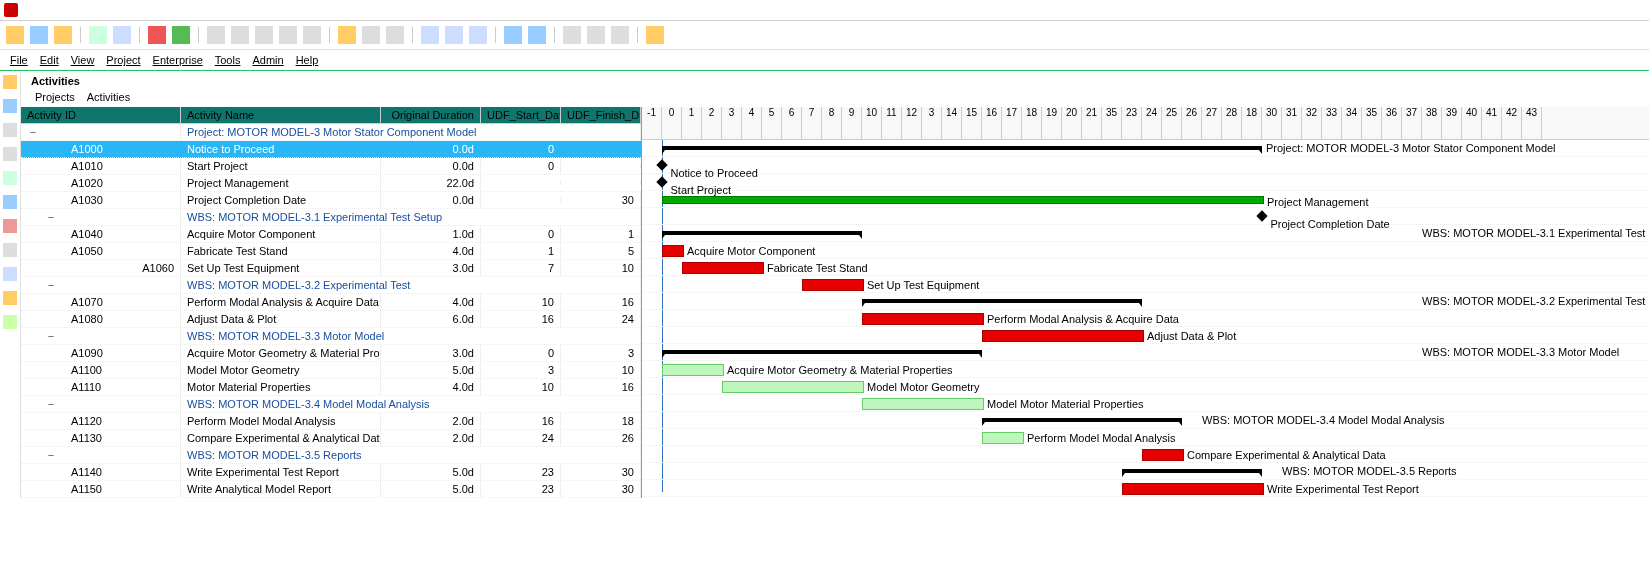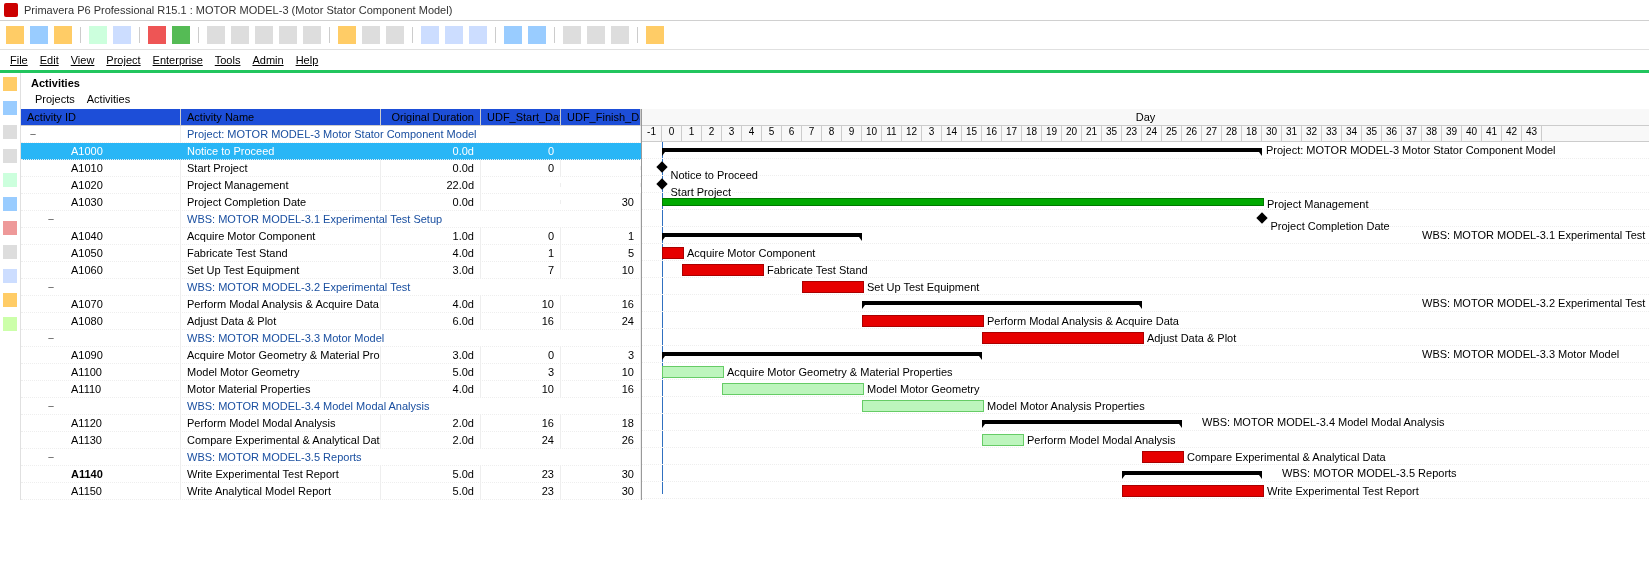--- a/index.html
+++ b/index.html
@@ -2,32 +2,32 @@
 <html><head>
 <meta charset="utf-8">
 <style>
 html,body{margin:0;padding:0;font-family:Tahoma,Arial,sans-serif;font-size:11px;color:#000;background:#fff;width:1649px}
 .titlebar{background:#fff;border-bottom:1px solid #d0d0d0;height:20px;display:flex;align-items:center;padding:0 4px}
 .titlebar .app-icon{width:14px;height:14px;background:#c00;margin-right:6px;border-radius:2px}
 .titlebar .title-text{font-size:11px;color:#333}
 .toolbar{height:24px;display:flex;align-items:center;gap:6px;padding:2px 6px;border-bottom:1px solid #e0e0e0}
 .tb-btn{width:16px;height:16px;display:inline-block;border:1px solid transparent}
 .tb-sep{width:1px;height:16px;background:#ccc;margin:0 2px}
-.menubar{height:20px;display:flex;align-items:center;gap:12px;padding:0 10px;border-bottom:3px solid #22c55e}
+.menubar{height:20px;display:flex;align-items:center;gap:12px;padding:0 10px;border-bottom:1px solid #22c55e}
 .menubar span{text-decoration:underline;cursor:default}
 .main{display:flex}
 .left-rail{width:20px;border-right:1px solid #e0e0e0;padding-top:4px;display:flex;flex-direction:column;gap:10px;align-items:center}
 .left-rail div{width:14px;height:14px}
 .content{flex:1}
 .section-title{font-weight:bold;padding:4px 10px}
 .breadcrumb{display:flex;gap:12px;padding:0 14px 4px}
 .breadcrumb .bc{font-weight:normal}
 .layout-row{display:flex;border-top:1px solid #ccc;border-bottom:1px solid #ccc}
 .layout-row .lbl{padding:2px 6px;color:#333}
-.cols-head{display:flex;border-bottom:1px solid #ccc;background:#1d4ed8}
+.cols-head{display:flex;border-bottom:1px solid #ccc;background:#0f766e}
 .col{border-right:1px solid #ccc;padding:2px 6px;box-sizing:border-box;overflow:hidden;white-space:nowrap}
 .c-id{width:160px}
 .c-name{width:200px}
 .c-dur{width:100px;text-align:right}
 .c-s{width:80px;text-align:right}
 .c-f{width:80px;text-align:right}
 .table-area{display:flex}
 .grid-left{width:620px}
 .row{display:flex;height:16px;align-items:center;border-bottom:1px dotted #eee}
 .row .col{border-right:1px solid #eee}
@@ -54,21 +54,20 @@
 .sum .bar-label{top:-4px}
 .ms .bar-label{transform:rotate(-45deg);transform-origin:left;left:12px;top:-2px}
 .vline{position:absolute;top:0;bottom:0;width:0;border-left:1px solid #3070c0;pointer-events:none}
 .exp{width:12px;text-align:center;color:#555;display:inline-block}
 </style>
 </head>
 <body>
 
 <div class="titlebar">
   <div class="app-icon"></div>
-  <div class="title-text">Primavera P6 Professional R15.1 : MOTOR MODEL-3 (Motor Stator Component Model)</div>
 </div>
 
 <div class="toolbar">
   <span class="tb-btn" style="background:#fc6"></span>
   <span class="tb-btn" style="background:#9cf"></span>
   <span class="tb-btn" style="background:#fc6"></span>
   <span class="tb-sep"></span>
   <span class="tb-btn" style="background:#cfd"></span>
   <span class="tb-btn" style="background:#cdf"></span>
   <span class="tb-sep"></span>
@@ -186,21 +185,21 @@
               <div class="col c-f">1</div>
             </div>
             <div class="row">
               <div class="col c-id" style="padding-left: 50px;">A1050</div>
               <div class="col c-name">Fabricate Test Stand</div>
               <div class="col c-dur">4.0d</div>
               <div class="col c-s">1</div>
               <div class="col c-f">5</div>
             </div>
             <div class="row">
-              <div class="col c-id" style="padding-left: 50px;">A1060</div>
+              <div class="col c-id" style="padding-left: 50px; text-align: right;">A1060</div>
               <div class="col c-name">Set Up Test Equipment</div>
               <div class="col c-dur">3.0d</div>
               <div class="col c-s">7</div>
               <div class="col c-f">10</div>
             </div>
             <div class="row">
               <div class="col c-id wbs" style="padding-left: 24px;"><span class="exp">−</span></div>
               <div class="col wbs" style="width: 460px;">WBS: MOTOR MODEL-3.2  Experimental Test</div>
             </div>
             <div class="row">
@@ -258,39 +257,38 @@
               <div class="col c-name">Compare Experimental &amp; Analytical Data</div>
               <div class="col c-dur">2.0d</div>
               <div class="col c-s">24</div>
               <div class="col c-f">26</div>
             </div>
             <div class="row">
               <div class="col c-id wbs" style="padding-left: 24px;"><span class="exp">−</span></div>
               <div class="col wbs" style="width: 460px;">WBS: MOTOR MODEL-3.5  Reports</div>
             </div>
             <div class="row">
-              <div class="col c-id" style="padding-left: 50px; font-weight: bold;">A1140</div>
+              <div class="col c-id" style="padding-left: 50px;">A1140</div>
               <div class="col c-name">Write Experimental Test Report</div>
               <div class="col c-dur">5.0d</div>
               <div class="col c-s">23</div>
               <div class="col c-f">30</div>
             </div>
             <div class="row">
               <div class="col c-id" style="padding-left: 50px;">A1150</div>
               <div class="col c-name">Write Analytical Model Report</div>
               <div class="col c-dur">5.0d</div>
               <div class="col c-s">23</div>
               <div class="col c-f">30</div>
             </div>
           </div>
       </div>
 
       <div class="gantt">
         <div class="gantt-head">
-          <div class="top">Day</div>
           <div class="days" id="day-head">
               <div class="day">-1</div>
               <div class="day">0</div>
               <div class="day">1</div>
               <div class="day">2</div>
               <div class="day">3</div>
               <div class="day">4</div>
               <div class="day">5</div>
               <div class="day">6</div>
               <div class="day">7</div>
@@ -404,21 +402,21 @@
                 <span class="bar-label">Acquire Motor Geometry &amp; Material Properties</span>
               </div>
             </div>
             <div class="g-row">
               <div class="bar lgreen" style="left: 80px; width: 140px;">
                 <span class="bar-label">Model Motor Geometry</span>
               </div>
             </div>
             <div class="g-row">
               <div class="bar lgreen" style="left: 220px; width: 120px;">
-                <span class="bar-label">Model Motor Analysis Properties</span>
+                <span class="bar-label">Model Motor Material Properties</span>
               </div>
             </div>
             <div class="g-row">
               <div class="bar sum" style="left: 340px; width: 200px;">
                 <span class="bar-label" style="position: absolute; left: 220px; margin-left: 0px;">WBS: MOTOR MODEL-3.4  Model Modal Analysis</span>
               </div>
             </div>
             <div class="g-row">
               <div class="bar lgreen" style="left: 340px; width: 40px;">
                 <span class="bar-label">Perform Model Modal Analysis</span>

